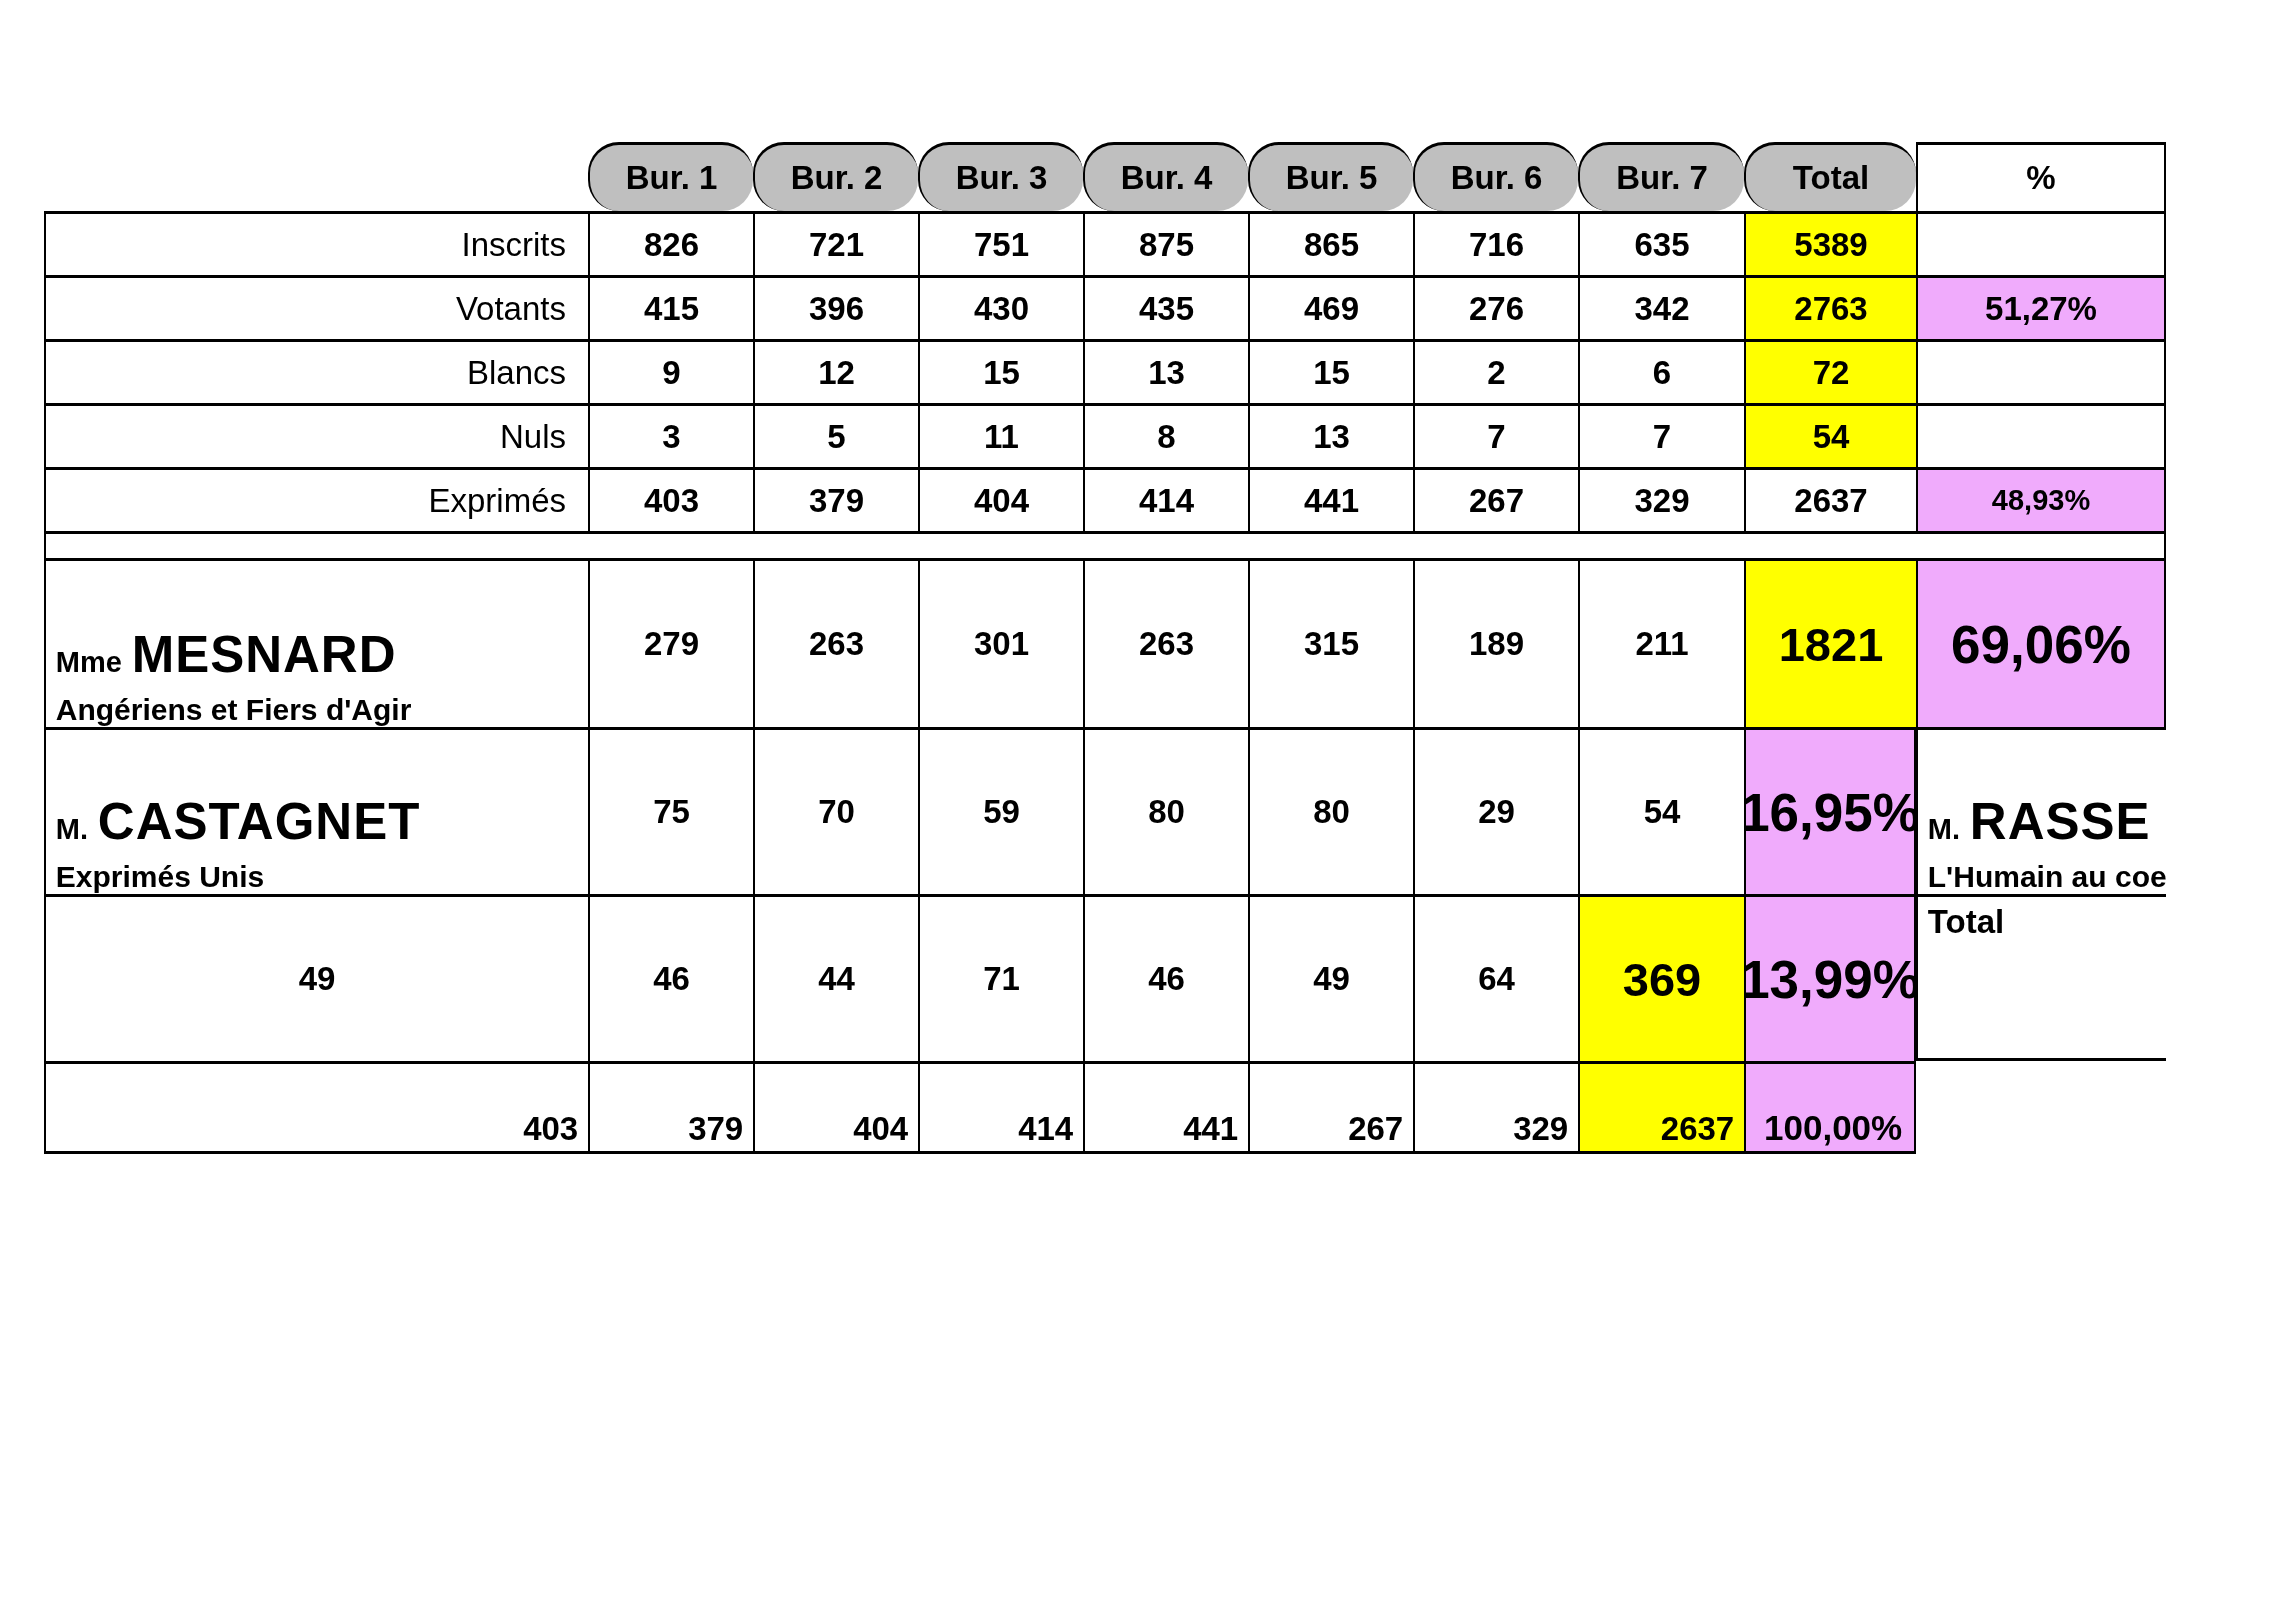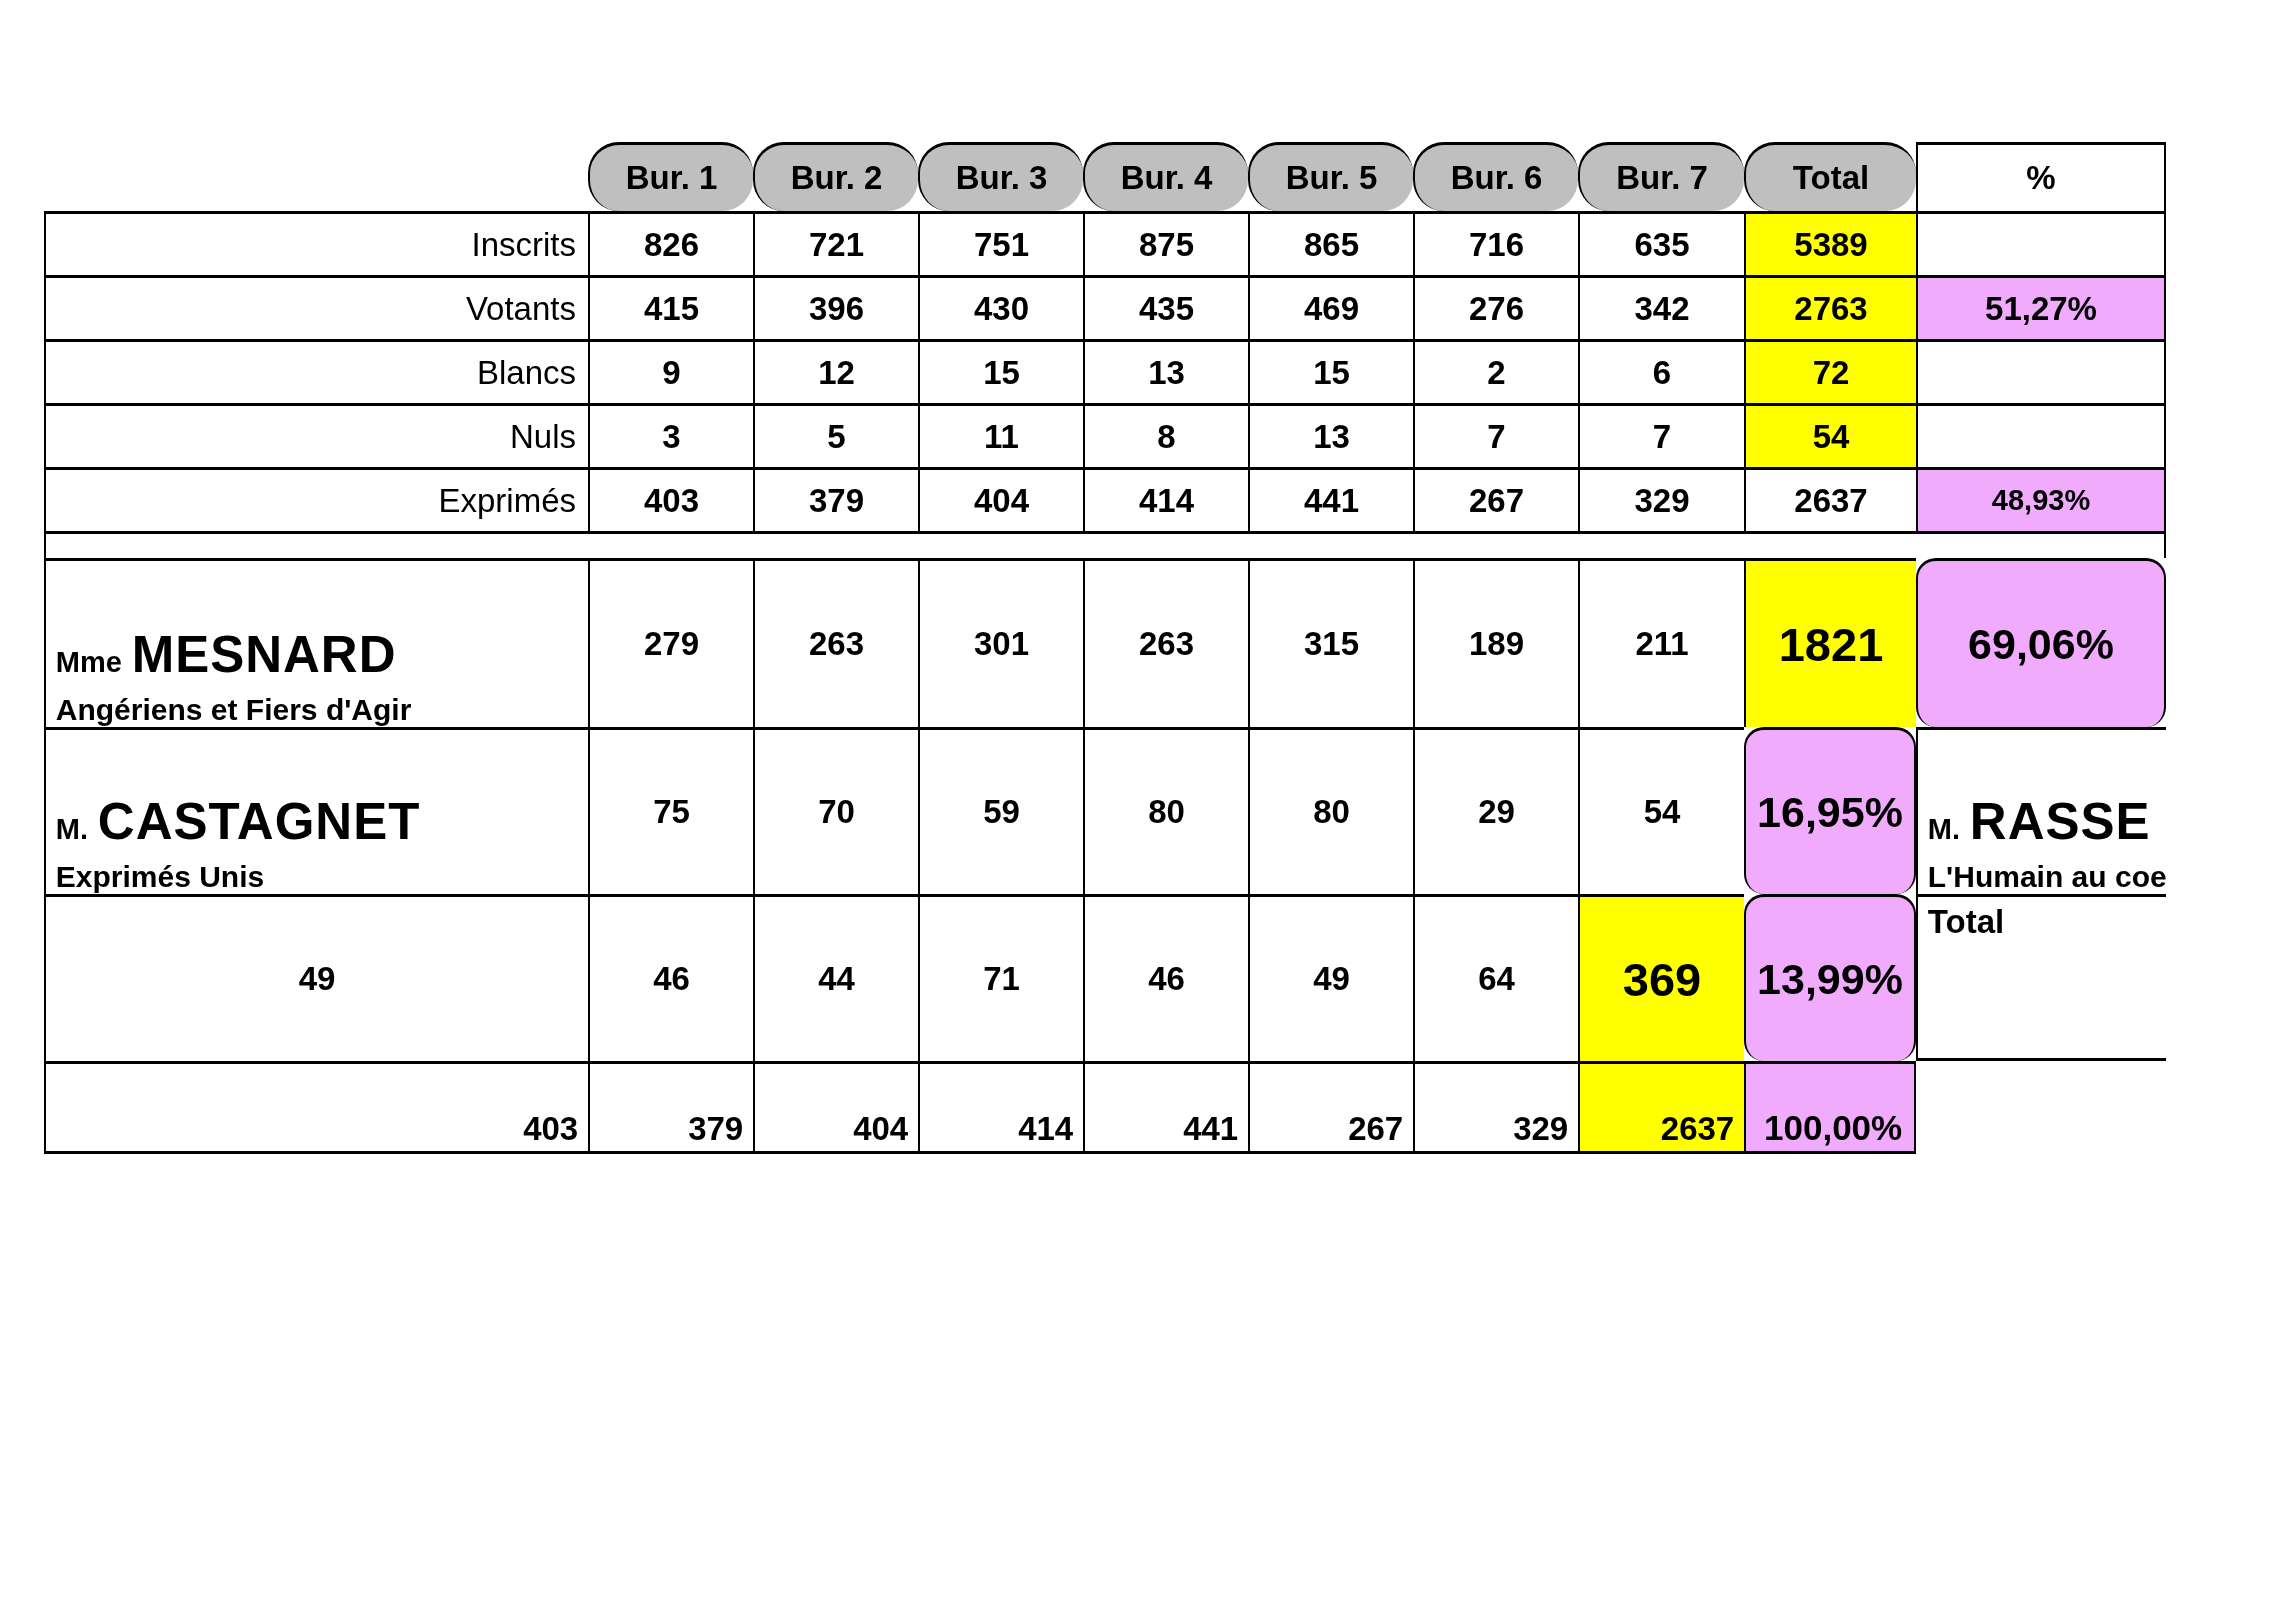--- a/index.html
+++ b/index.html
@@ -22,40 +22,40 @@
   .c {
     box-sizing:border-box;
     border-left:2.9px solid #000; border-top:3.9px solid #000;
     background:#fff;
     display:flex; align-items:center; justify-content:center;
     font-size:33px; font-weight:bold; white-space:nowrap; overflow:hidden;
   }
   .corner { border:none; background:transparent; }
   .hdr  { background:#BFBFBF;border-radius:31px; }
   .hdrw { background:#ffffff; }
-  .lbl  { justify-content:flex-end; font-weight:400; padding-right:12px; }
+  .lbl  { justify-content:flex-end; font-weight:400; padding-right:22px; }
   .yellow { background:#FFFF00; }
   .lav    { background:#f0abfc; }
   .rt { border-right:2.9px solid #000; }
   .bt { border-bottom:3.9px solid #000; }
   .pct-small { font-size:29px; }
   .spacer {
     grid-column:1 / -1; box-sizing:border-box; background:#fff;
     border-left:2.9px solid #000; border-right:2.9px solid #000; border-top:3.9px solid #000;
   }
   .cand {
     flex-direction:column; align-items:flex-start; justify-content:flex-end;
     padding-left:9.8px;
   }
   .cand-line1 { line-height:1; }
   .cand-prefix { font-size:29px; font-weight:bold; margin-right:9.8px; }
   .cand-bigname { font-size:51px; font-weight:bold; letter-spacing:1px; }
   .cand-party { font-size:30px; font-weight:bold; margin-top:13.7px; }
   .big  { font-size:47px; }
-  .pct-big { font-size:43px;border-radius:20px; }
+  .pct-big { font-size:53px; }
   .tot-lbl { justify-content:flex-start; align-items:flex-start; padding:5.9px 0 0 9.8px; }
   .bot-num { justify-content:flex-end; align-items:flex-end; padding:0 9.8px 3.9px 0; }
   .bot-pct { justify-content:flex-end; align-items:flex-end; padding:0 11.8px 3.9px 0; font-size:35px; }
 </style>
 </head>
 <body>
 
 <div class="page">
 
 

